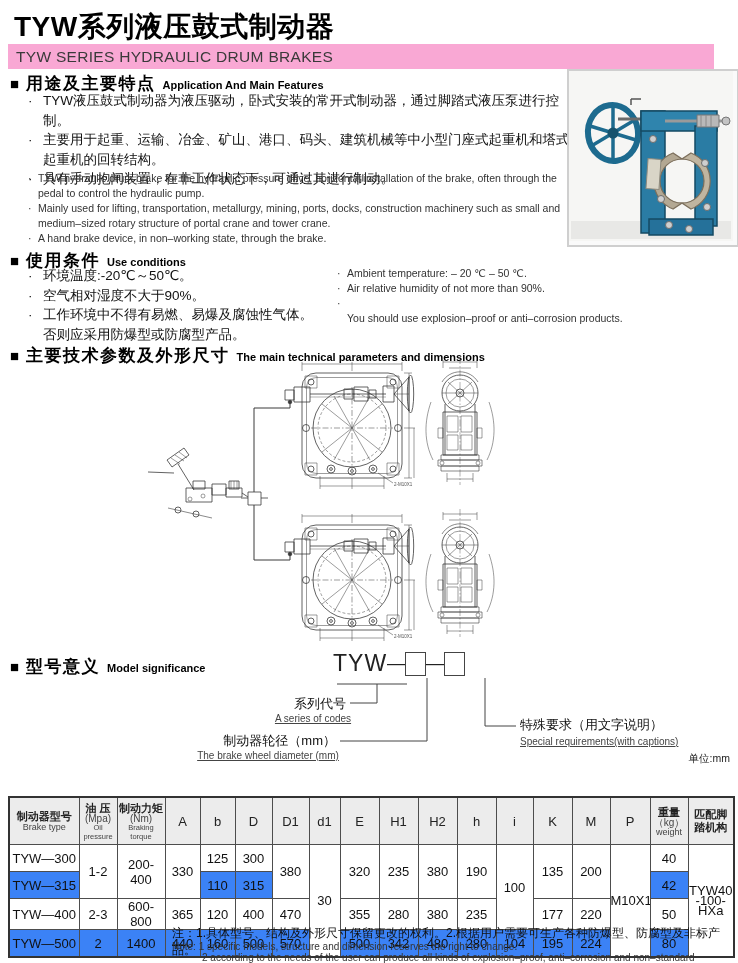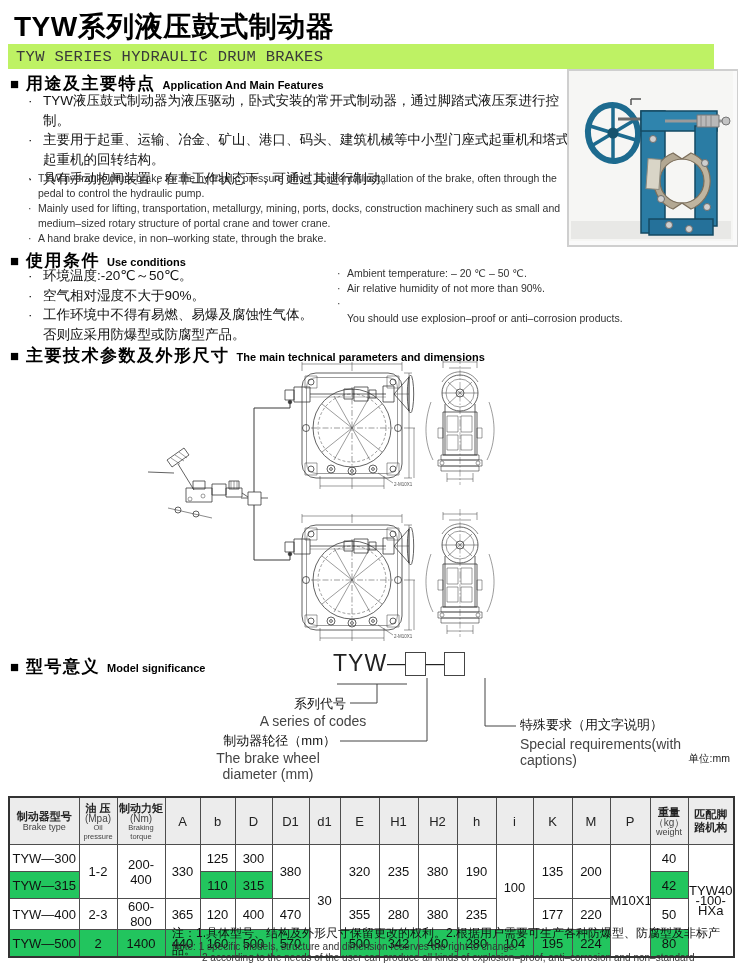--- a/index.html
+++ b/index.html
@@ -1,51 +1,51 @@
 <!DOCTYPE html>
 <html><head>
 <meta charset="utf-8">
 <style>
   html,body{margin:0;padding:0;background:#fff;}
   .page{position:relative;width:738px;height:963px;background:#fff;overflow:hidden;
         font-family:"Liberation Sans","DejaVu Sans",sans-serif;color:#1a1a1a;}
   .abs{position:absolute;}
   .title{font-size:28px;font-weight:bold;letter-spacing:0.5px;color:#000;}
-  .graybar{background:#bef264;width:706px;height:25px;display:flex;align-items:center;font-family:Liberation Mono, monospace;}
+  .graybar{background:#f9a8d4;width:706px;height:25px;display:flex;align-items:center;}
   .graybar span{font-size:15.5px;color:#3a3a3a;padding-left:8px;letter-spacing:0.3px;}
   .sec-h{display:flex;align-items:baseline;gap:7px;font-weight:bold;color:#000;white-space:nowrap;}
   .sec-h .mk{font-size:15px;}
   .sec-h .cn{font-size:17px;letter-spacing:1.5px;}
   .sec-h .en{font-size:11px;}
   .bullets .bullet-line{display:flex;}
   .bullets .dot{flex:none;}
   .cnl{font-size:13.5px;line-height:19.5px;color:#111;}
   .cnl .dot{width:15px;}
   .enl{font-size:10.5px;line-height:15px;color:#333;}
   .enl .dot{width:10px;}
   .condcn{font-size:13.5px;line-height:19.5px;color:#111;}
   .condcn .dot{width:15px;}
   svg line,svg path,svg rect,svg circle,svg ellipse,svg polygon{vector-effect:non-scaling-stroke;}
   .spec{border-collapse:collapse;table-layout:fixed;width:722px;border:2px solid #333;}
   .spec th,.spec td{border:1px solid #4d4d4d;text-align:center;vertical-align:middle;padding:0;overflow:hidden;}
   .spec thead th{background:#ececec;height:46px;font-weight:normal;}
   .spec td{height:26px;background:#fff;font-size:13px;color:#111;}
-  .spec td.shade{background:#22c55e;}
+  .spec td.shade{background:#3b82f6;}
   .hcn{font-size:11px;font-weight:bold;color:#222;line-height:12px;}
   .hcnw{font-size:11px;font-weight:bold;color:#222;line-height:13px;width:38px;margin:0 auto;}
   .hsub{font-size:10px;color:#444;line-height:9px;}
   .hen{font-size:9px;color:#444;line-height:10px;}
   .hen2{font-size:7.5px;color:#444;line-height:9px;}
   .dimh{font-size:13px;color:#222;}
   .type-cell{font-size:12px;}
   .pedal-cell{font-size:8px;color:#333;line-height:10px;word-break:break-word;padding:0 3px;}
   .note-cn{font-size:12px;color:#111;}
   .note-en{font-size:10px;color:#333;}
   .m-cn{font-size:13px;color:#111;}
-  .m-en{font-size:14px;color:#444;}
+  .m-en{font-size:10px;color:#444;text-decoration:underline;}
   .code-row{display:flex;align-items:center;}
   .code-tyw{font-size:23px;color:#222;letter-spacing:1px;}
   .code-dash{font-size:18px;color:#222;}
   .code-box{width:19px;height:22px;border:1.6px solid #444;background:#fff;}
   .unit{font-size:10.5px;color:#222;}
   .tc{text-align:center;}
   .tr{text-align:right;}
 </style>
 </head>
 <body>

